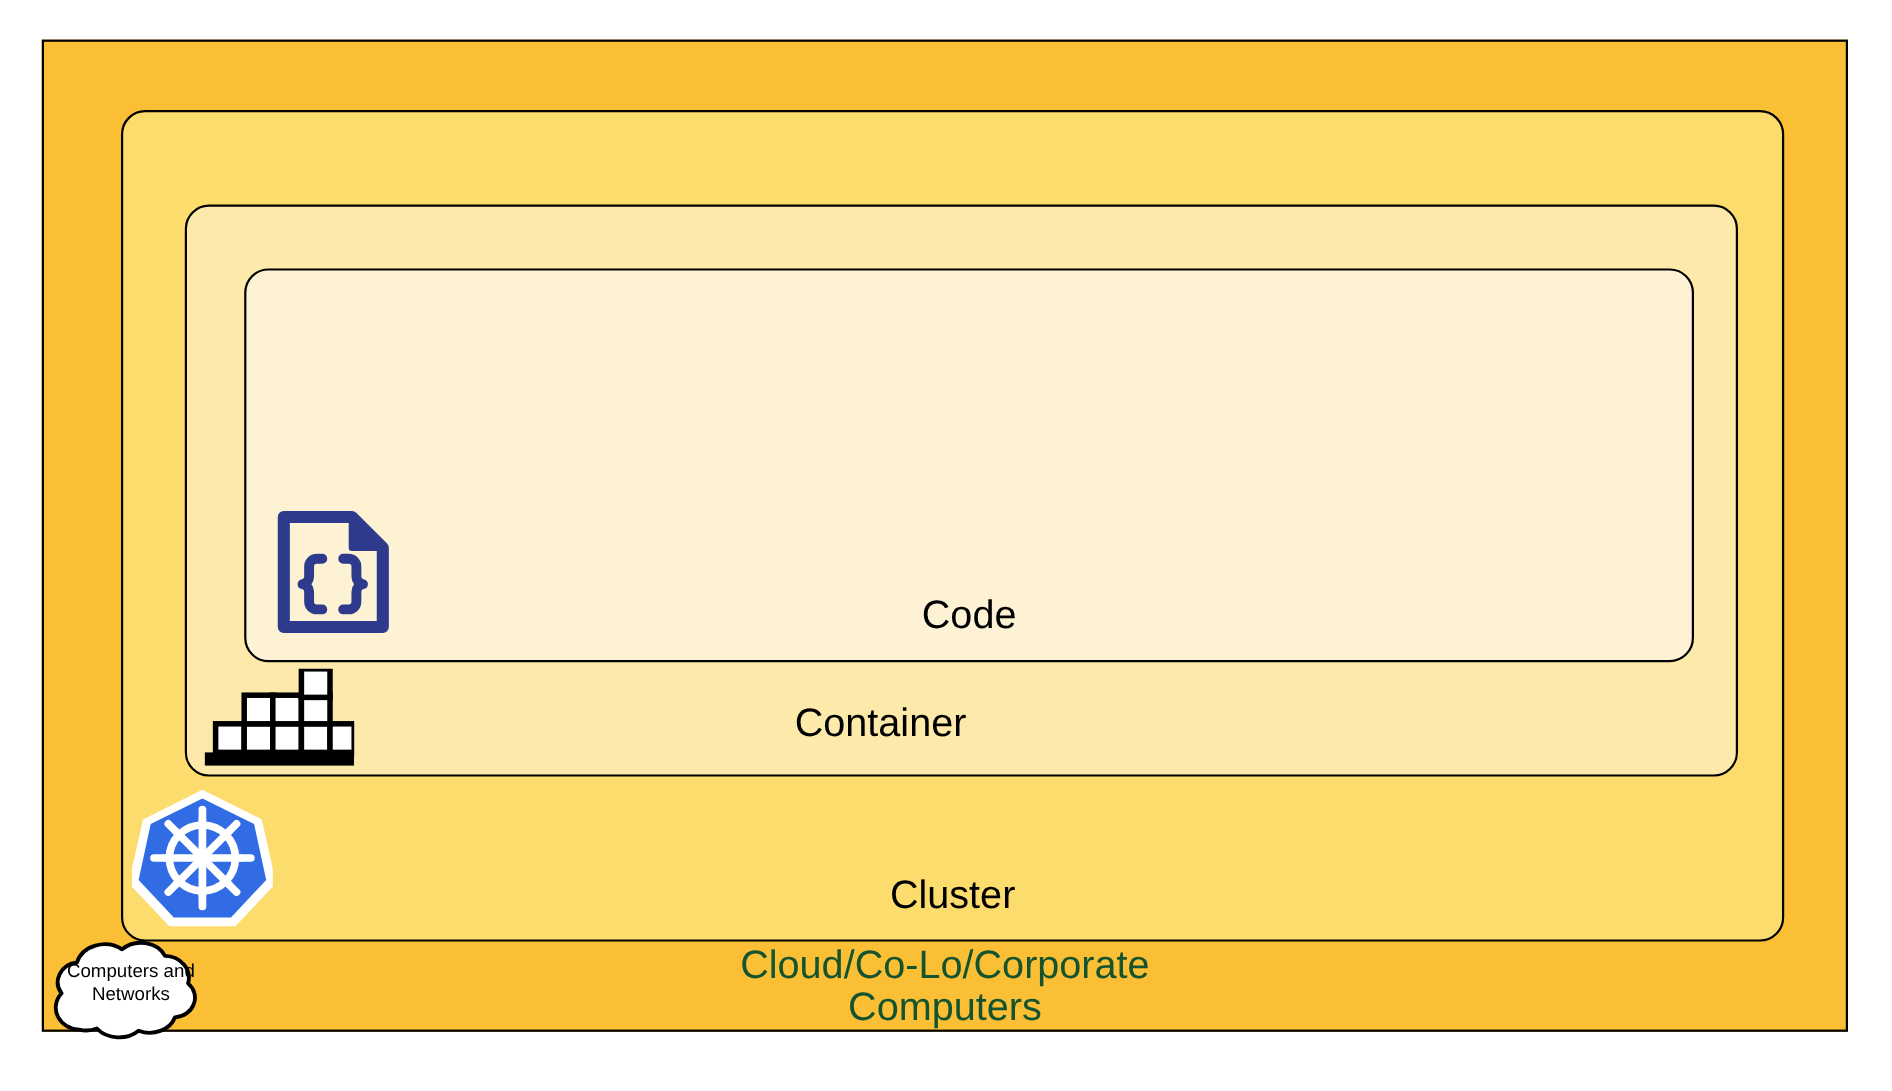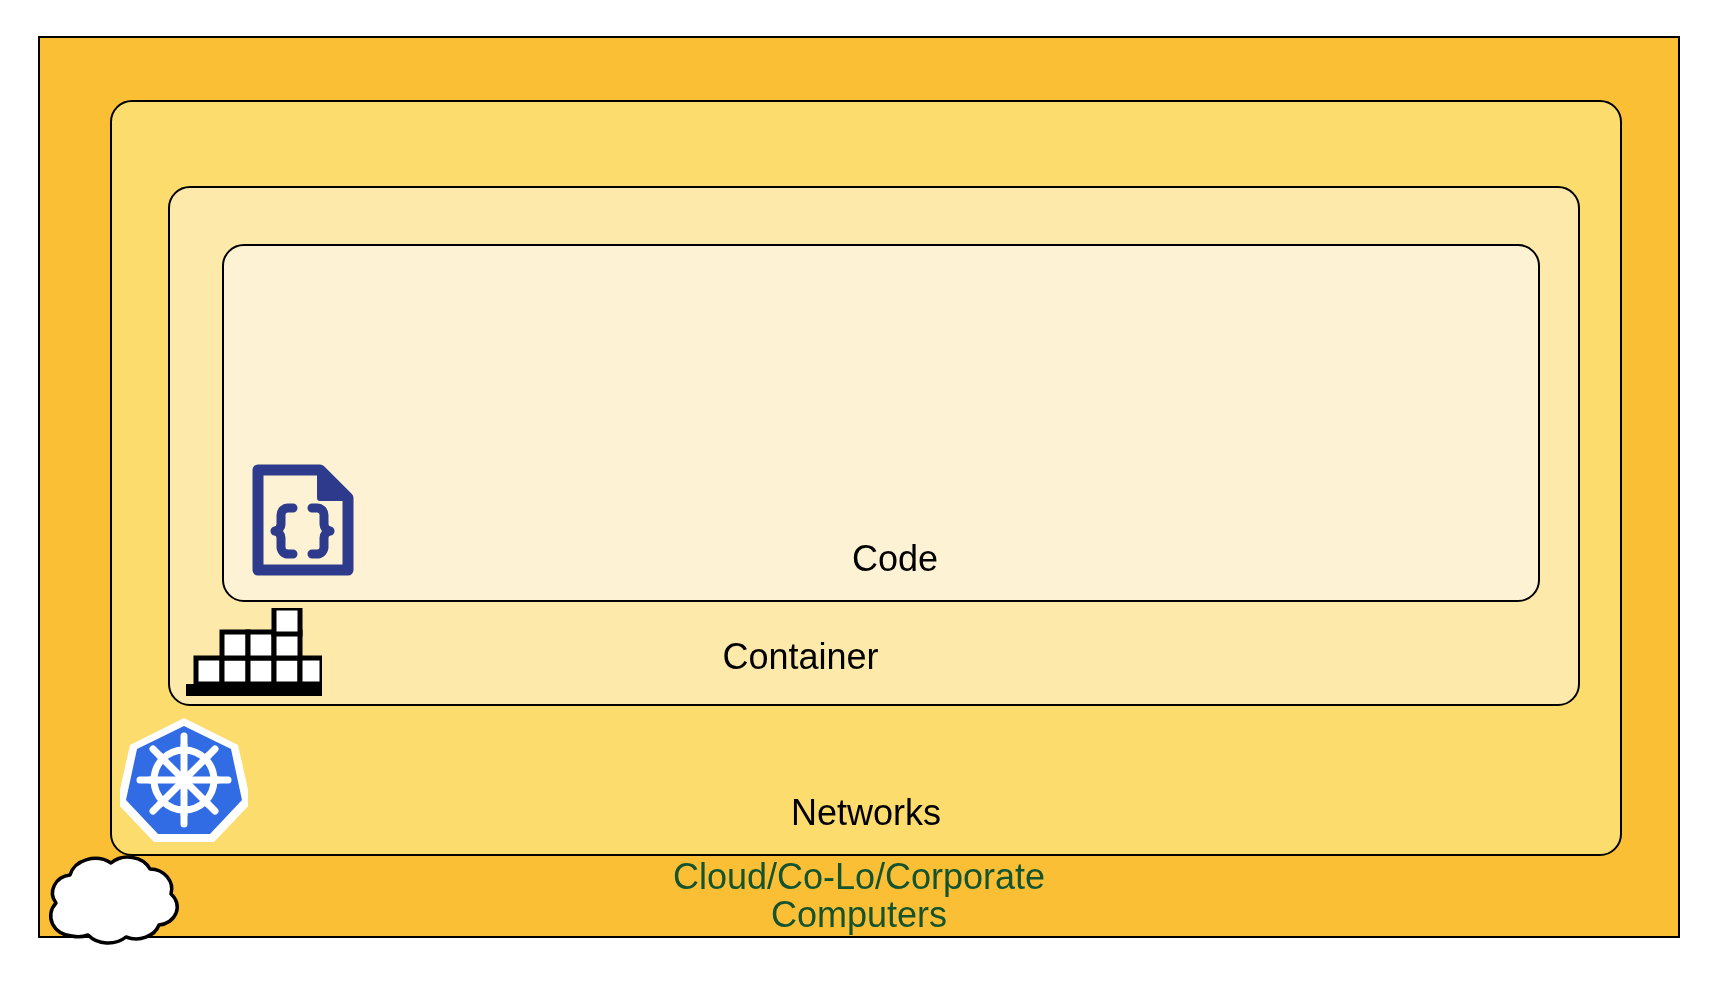--- a/index.html
+++ b/index.html
@@ -15,21 +15,21 @@
   #cluster-box{left:110px;top:100px;width:1512px;height:756px;
                background:#fddc6e;border-radius:22px;}
   #container-box{left:168px;top:186px;width:1412px;height:520px;
                  background:#fde9a9;border-radius:22px;}
   #code-box{left:222px;top:244px;width:1318px;height:358px;
             background:#fdf3d4;border-radius:22px;}
 
   
   .layer-label{position:absolute;color:#000000;font-size:36px;
                line-height:42px;text-align:center;white-space:nowrap;}
-  #code-label{left:222px;top:538px;width:1318px;padding-left:14px;}
+  #code-label{left:222px;top:538px;width:1318px;}
   #container-label{left:168px;top:636px;width:1265px;}
   #cluster-label{left:110px;top:792px;width:1512px;}
   #datacenter-label{position:absolute;left:38px;top:858px;width:1642px;
                     color:#14532d;font-size:36px;line-height:38px;text-align:center;}
   #datacenter-label span{display:block;}
 
   
   #code-icon{position:absolute;left:246px;top:460px;width:112px;height:120px;}
 
   
@@ -55,21 +55,21 @@
   <div class="box" id="cluster-box"></div>
 
   <div class="box" id="container-box"></div>
 
   <div class="box" id="code-box"></div>
 
   <div class="layer-label" id="code-label">Code</div>
 
   <div class="layer-label" id="container-label">Container</div>
 
-  <div class="layer-label" id="cluster-label">Networks</div>
+  <div class="layer-label" id="cluster-label">Cluster</div>
 
   <div id="datacenter-label">
     <span>Cloud/Co-Lo/Corporate</span>
     <span>Computers</span>
   </div>
 
   <svg id="code-icon" viewBox="0 0 112 120">
     <path d="M12 10 H74 L102 38 V110 H12 Z" fill="none" stroke="#2e3b8c" stroke-width="11" stroke-linejoin="round" stroke-linecap="round"></path>
     <path d="M74 10 L102 38 H74 Z" fill="#2e3b8c" stroke="#2e3b8c" stroke-width="6" stroke-linejoin="round"></path>
 
@@ -135,14 +135,18 @@
              a22 20 0 0 1 -16 -33
              a20 18 0 0 1 14 -28
              a26 22 0 0 1 41 -12
              a24 20 0 0 1 39 6
              a22 20 0 0 1 21 25
              a20 18 0 0 1 -12 31
              a24 20 0 0 1 -33 12
              a26 22 0 0 1 -38 -2
              a22 18 0 0 1 -16 1 Z" fill="#ffffff" stroke="#000000" stroke-width="3.5" stroke-linejoin="round"></path>
   </svg>
+  <div id="cloud-text">
+    <span>Computers and</span>
+    <span>Networks</span>
+  </div>
 
 </div>
 
 </body></html>

